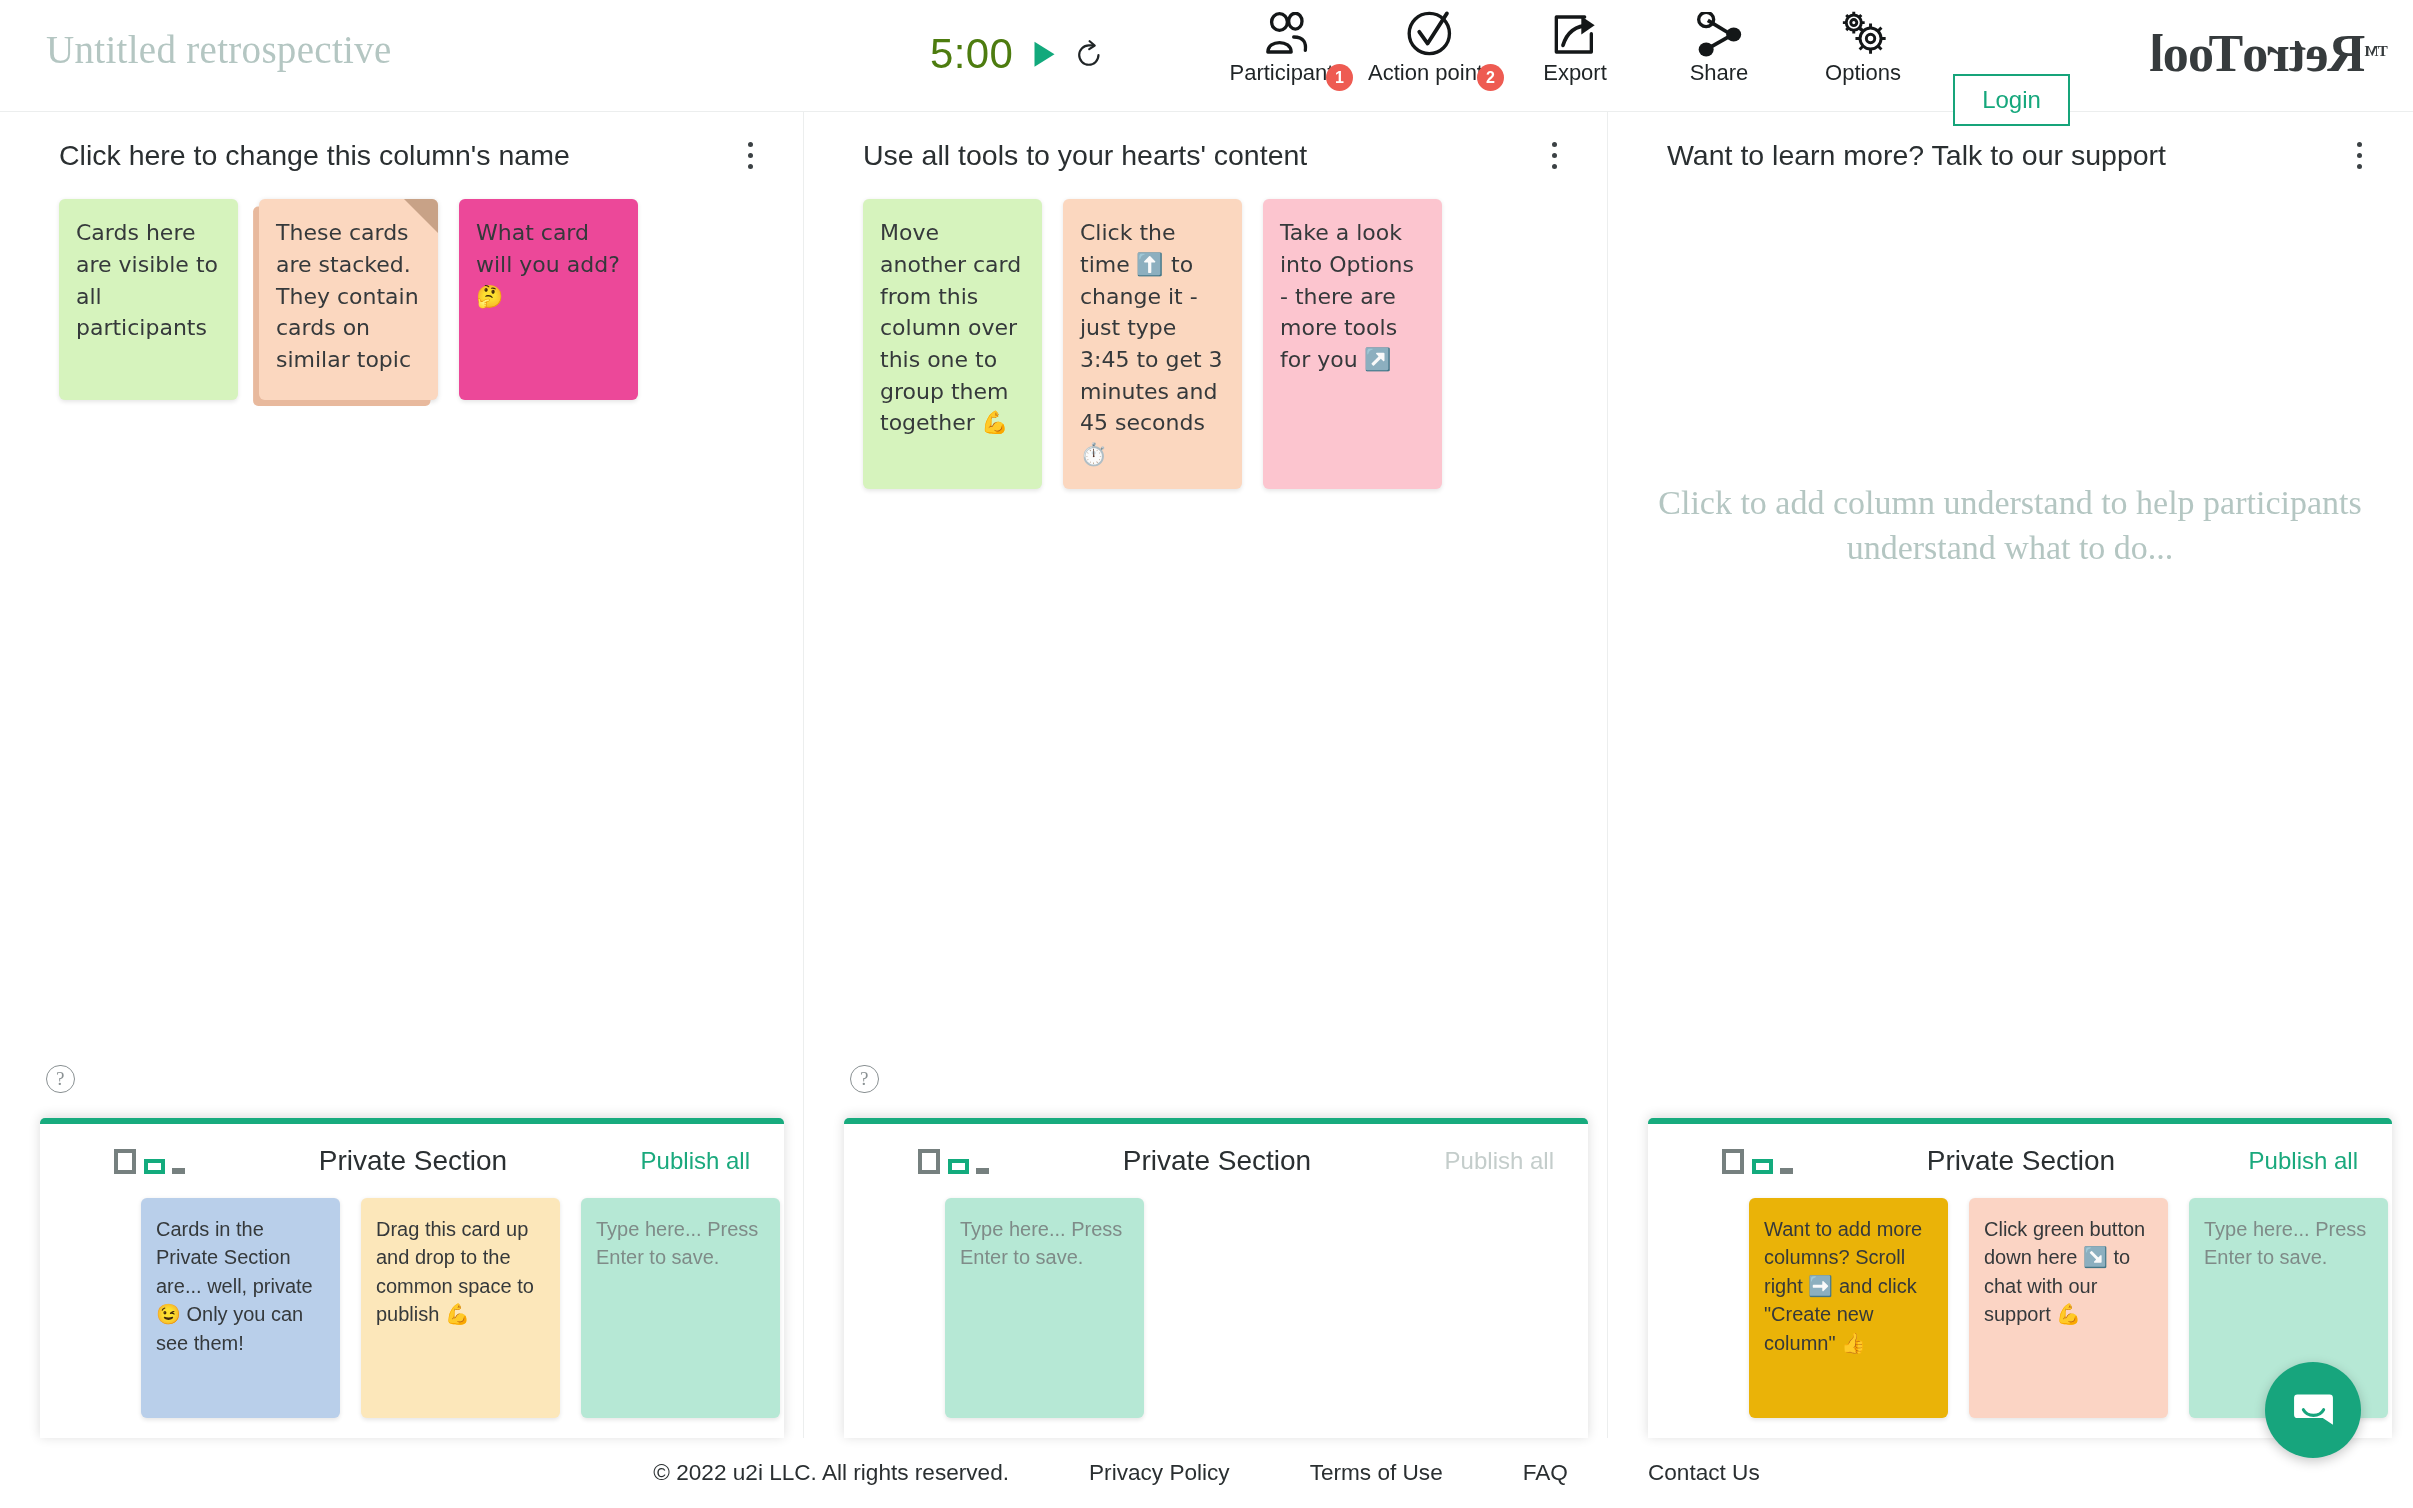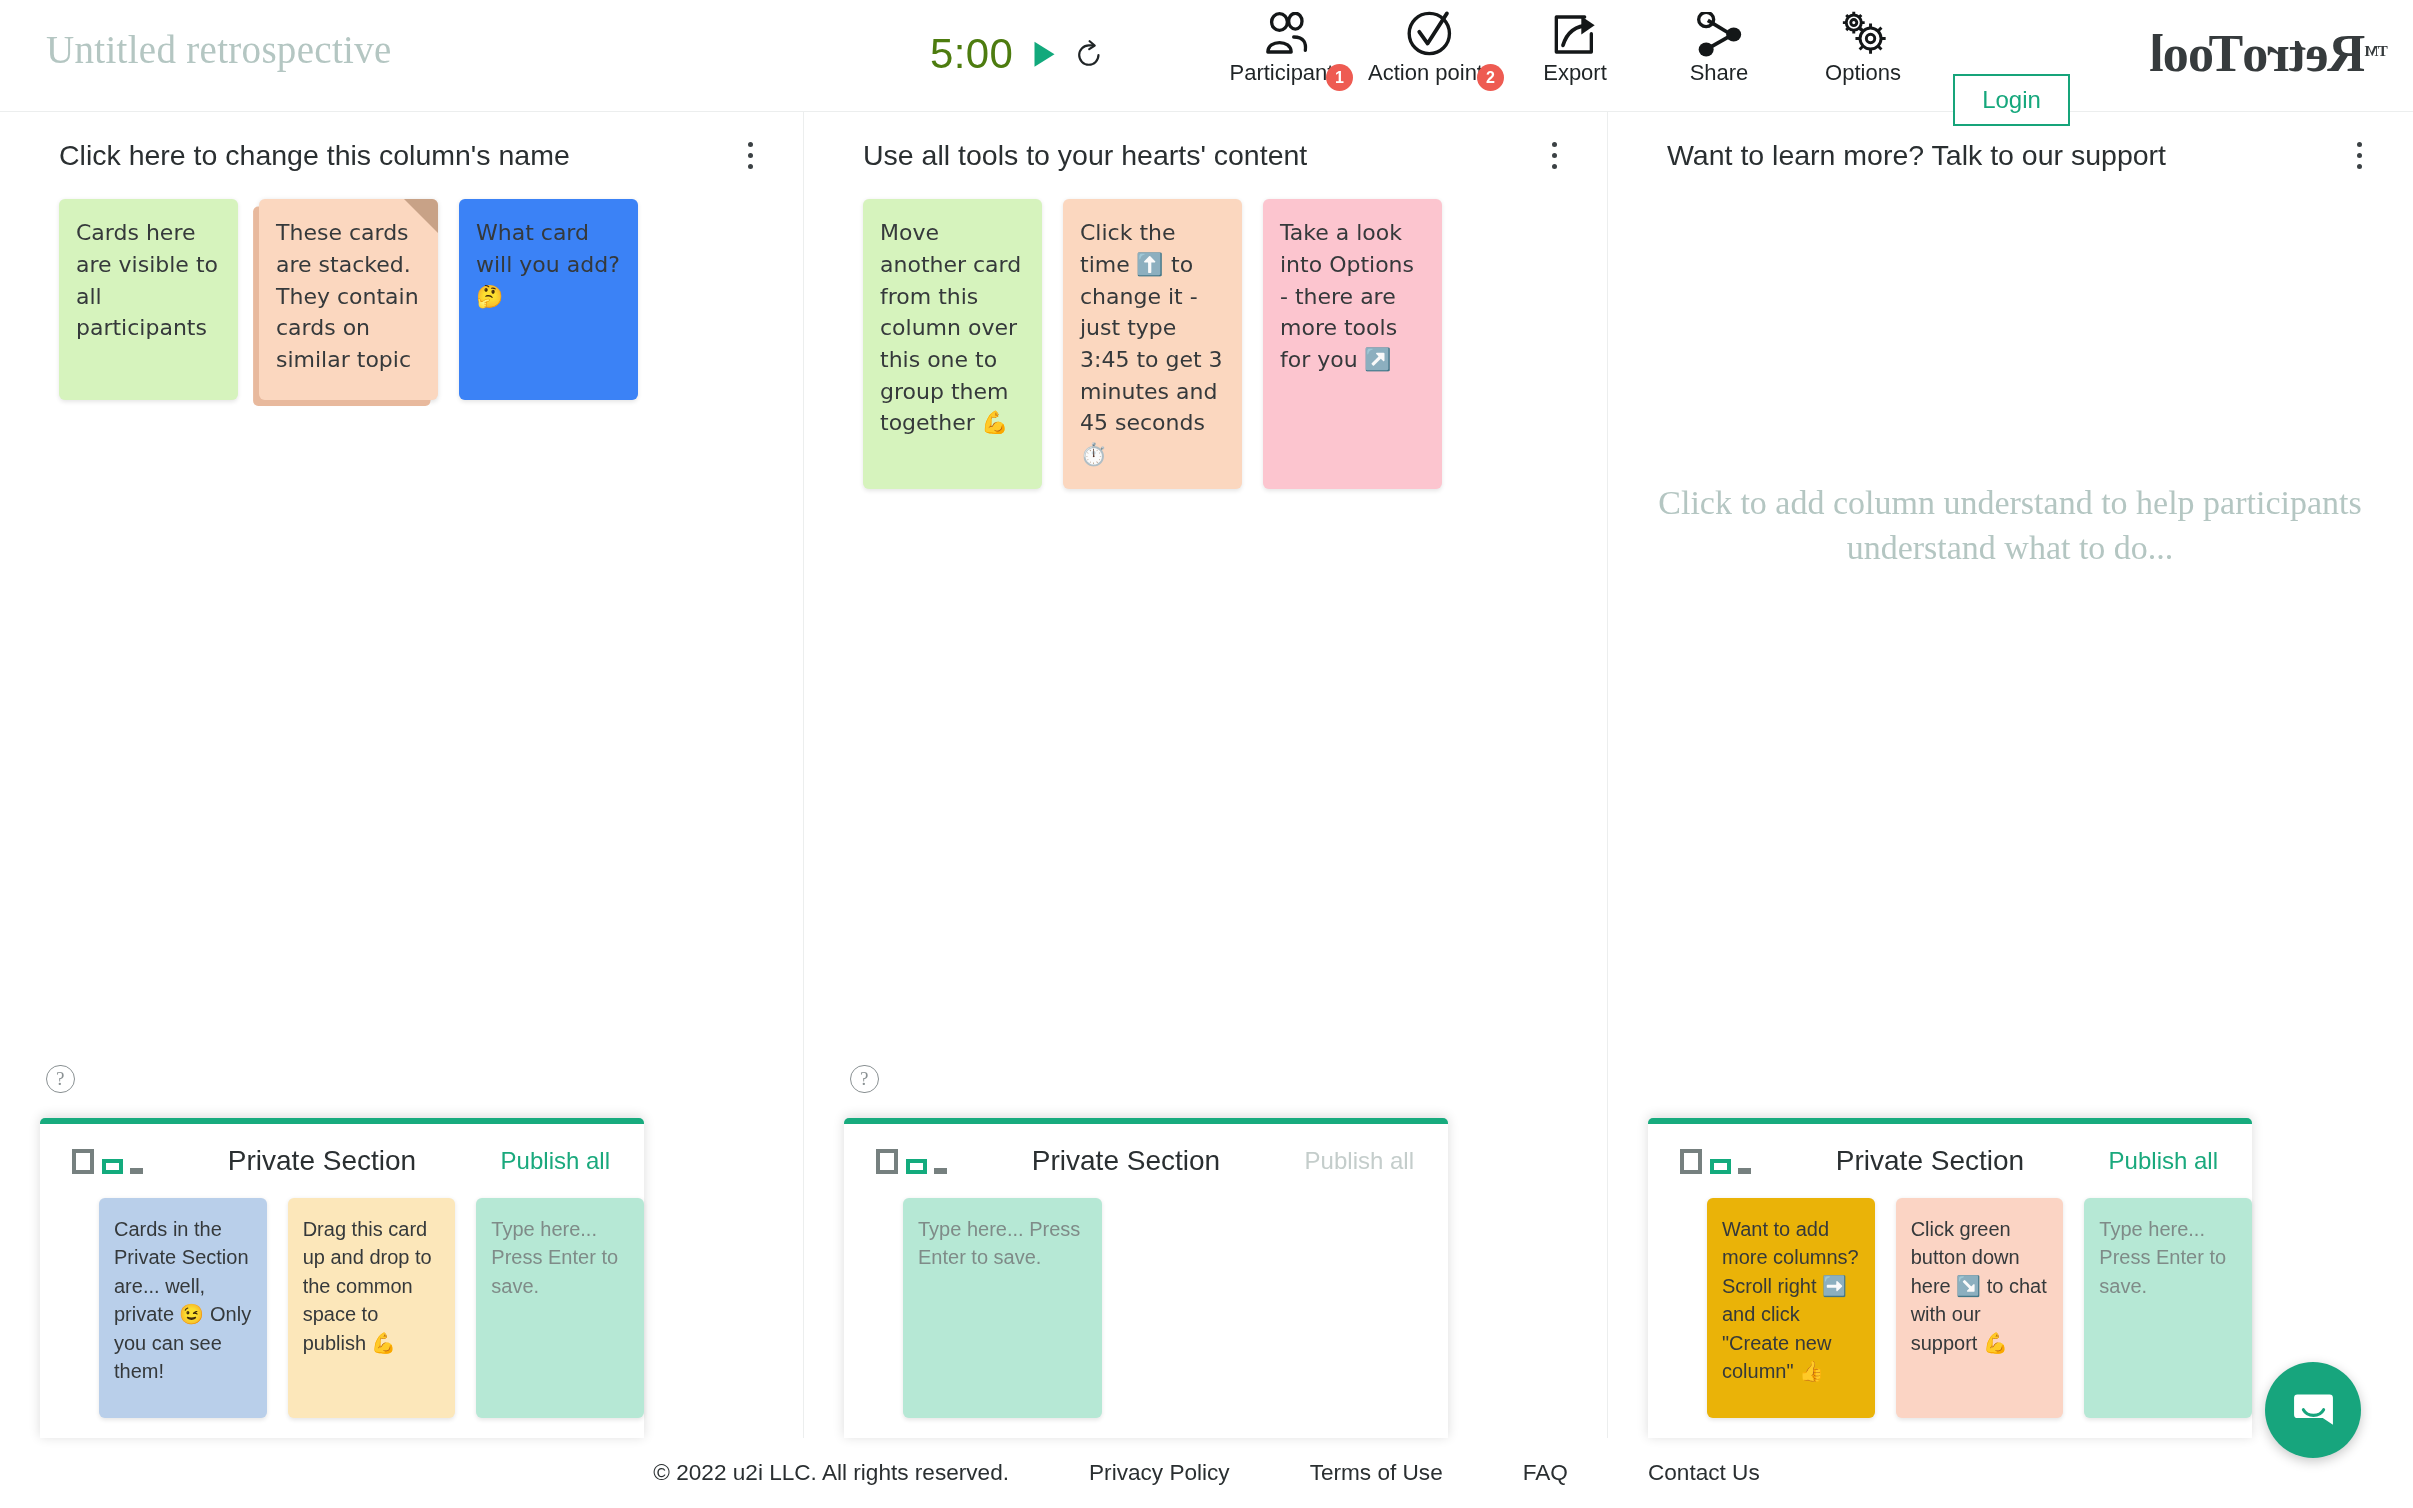--- a/index.html
+++ b/index.html
@@ -123,24 +123,25 @@
     position: absolute; left: 46px; bottom: 345px;
     width: 28.5px; height: 28.5px; border-radius: 50%;
     border: 1.7px solid #8a9193; color: #8a9193;
     font-size: 19px; display: flex; align-items: center; justify-content: center;
     cursor: pointer; font-family: "Liberation Serif", serif;
   }
 
   
   .private {
     position: absolute; left: 40px; bottom: 0;
-    width: 604px; height: 320px;
+    width: 744px; height: 320px;
     background: #fff; border-radius: 5px 5px 0 0;
     border-top: 6.7px solid #18ab7e;
     box-shadow: 0 -1.7px 11.7px rgba(0,0,0,.14);
+    padding-left: 42px;
   }
   .private-head {
     height: 74px; display: flex; align-items: center;
     padding: 0 34px 0 32px; justify-content: space-between;
   }
   .size-toggle { display: flex; align-items: flex-end; gap: 7.5px; cursor: pointer; }
   .sz-lg { width: 22px; height: 25px; border: 4.2px solid #76807f; }
   .sz-md { width: 21px; height: 14.2px; border: 4.2px solid #13ab7d; }
   .sz-sm { width: 13.4px; height: 5.9px; background: #76807f; }
   .private-title { font-size: 28px; color: #2a2f31; }
@@ -281,21 +282,21 @@
           <i></i>
         </div>
     </div>
     <div class="cards-area">
       <div class="card" style="background:#d6f3bd">
         <span class="em">Cards here are visible to all participants</span>
       </div>
       <div class="card stacked" style="background:#fbd7bf">
         <span class="em">These cards are stacked. They contain cards on similar topic</span>
       </div>
-      <div class="card" style="background:#3b82f6">
+      <div class="card" style="background:#ec4899">
         <span class="em">What card will you add? 🤔</span>
       </div>
     </div>
 
     <div class="help-icon">?</div>
 
     <div class="private">
       <div class="private-head">
         <div class="size-toggle">
           <div class="sz-lg"></div>

